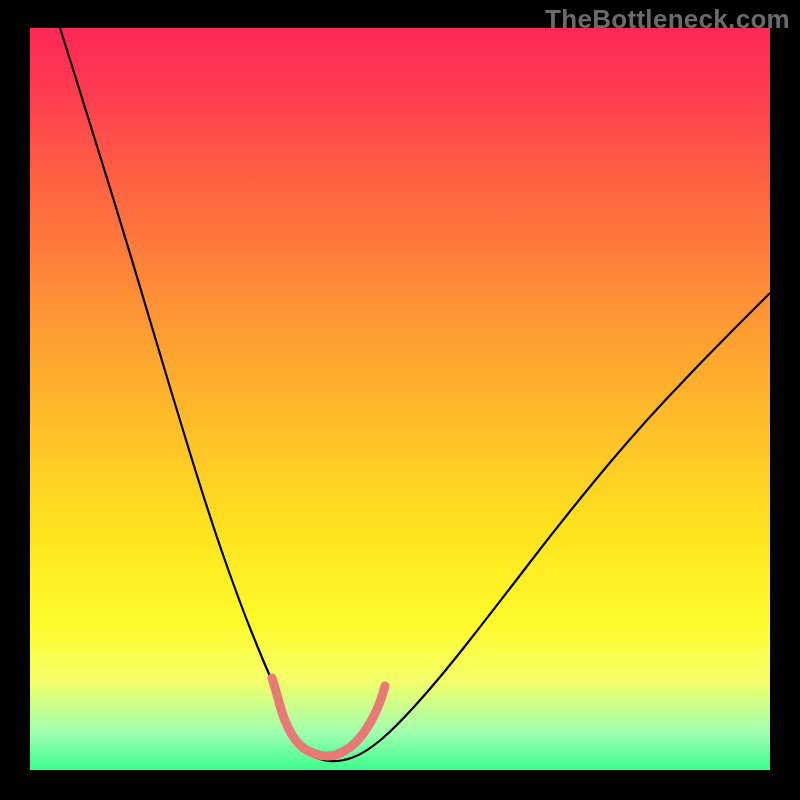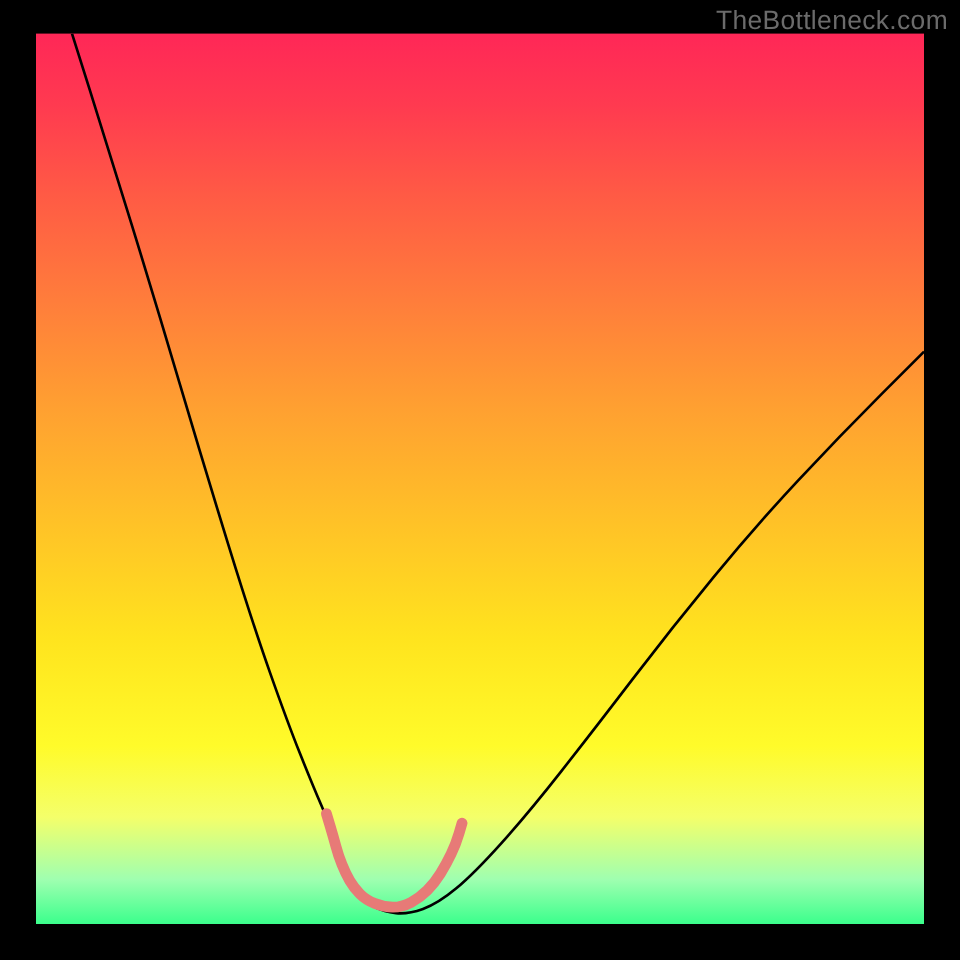--- a/index.html
+++ b/index.html
@@ -37,22 +37,22 @@
       #f4ff6a 88%,
       #9fffb0 95%,
       #3bff8c 100%
     );
   }
   .watermark {
     position: absolute;
     top: 4px;
     right: 10px;
     color: #6b6b6b;
-    font-size: 22px;
-    font-weight: 400;
+    font-size: 26px;
+    font-weight: 700;
     letter-spacing: 0.3px;
   }
   svg.curve {
     position: absolute;
     left: 0;
     top: 0;
     width: 740px;
     height: 742px;
   }
   .black-line {

